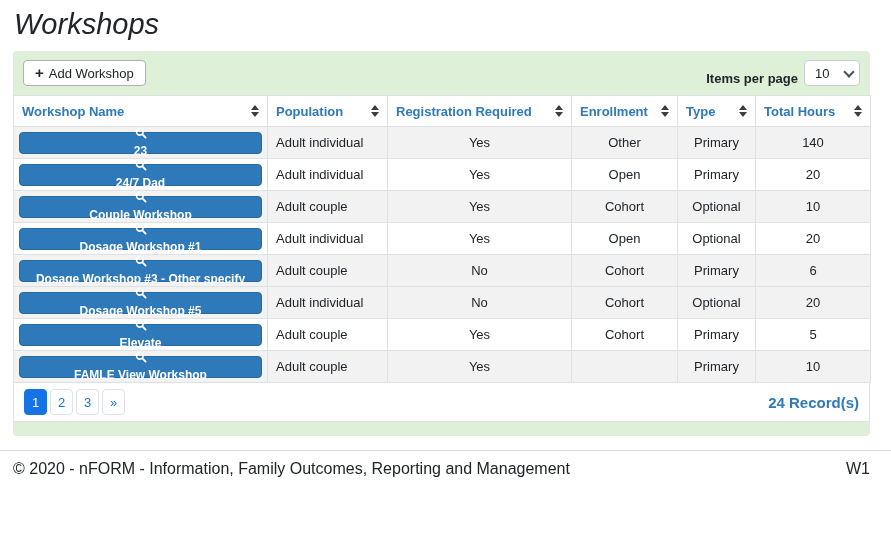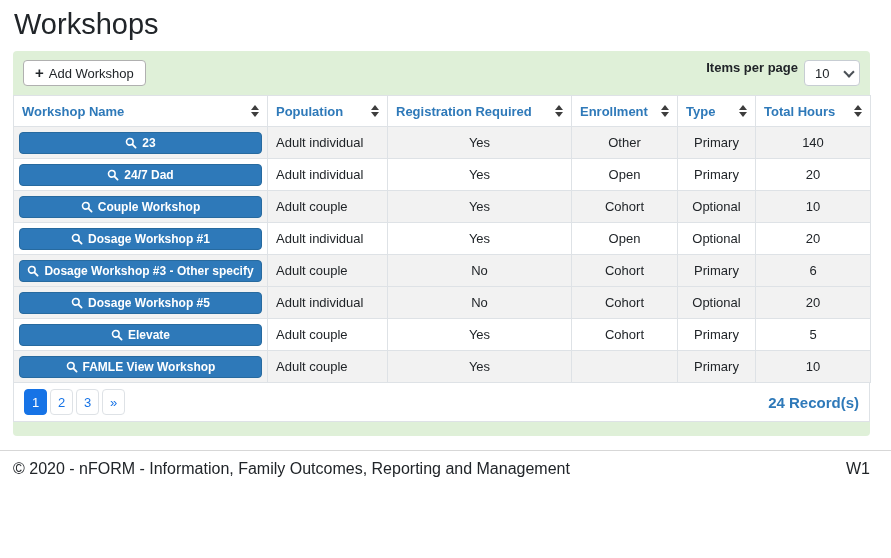--- a/index.html
+++ b/index.html
@@ -3,42 +3,42 @@
 <meta charset="utf-8">
 <style>
   * { box-sizing: border-box; margin: 0; padding: 0; }
   html, body { width: 891px; height: 558px; background: #ffffff; overflow: hidden; }
   body { font-family: "Liberation Sans", sans-serif; color: #212529; }
 
   .content { margin-left: 13px; width: 857px; }
 
   h1.page-title {
     font-size: 29px; font-weight: 400; color: #212529;
-    margin: 8px 0 10px 1px; letter-spacing: 0;
+    margin: 8px 0 10px 1px; letter-spacing: 0; font-style: italic;
   }
 
   .panel {
     background: #dff0d8;
     border-radius: 4px;
     padding: 9px 0 14px 0;
   }
 
   .toolbar {
     display: flex; justify-content: space-between; align-items: center;
     padding: 0 10px; margin-bottom: 9px; height: 26px;
   }
   .btn-add {
     display: inline-flex; align-items: center; gap: 5px;
     background: #ffffff; border: 1px solid #b0b0b0; border-radius: 4px;
     height: 26px; padding: 0 11px; font-size: 13px; color: #212529;
     font-family: inherit; cursor: pointer;
   }
   .btn-add .plus { font-weight: 700; font-size: 15px; line-height: 1; position: relative; top: -1px; }
 
-  .per-page { display: flex; align-items: flex-start; gap: 6px; }
+  .per-page { display: flex; align-items: flex-end; gap: 6px; }
   .per-page-label { font-size: 13px; font-weight: 700; color: #212529; }
   .select-wrap { position: relative; }
   .select-wrap select {
     appearance: none; -webkit-appearance: none;
     width: 56px; height: 26px; padding: 0 20px 0 10px;
     border: 1px solid #c7cdd3; border-radius: 4px; background: #ffffff;
     font-size: 13px; font-family: inherit; color: #212529;
   }
   .select-wrap .chev {
     position: absolute; right: 7px; top: 8px; width: 8px; height: 8px;
@@ -62,21 +62,21 @@
 
   .ws-table tbody td { height: 32px; padding: 0 8px; color: #212529; }
   .ws-table tbody tr.odd td { background: #f2f2f2; }
   .ws-table tbody tr.even td { background: #ffffff; }
   .ws-table td.ctr { text-align: center; }
   .ws-table td.name-cell { padding: 0 5px; }
 
   .ws-btn {
     display: flex; width: 100%; height: 22px; align-items: center; justify-content: center;
     gap: 5px; background: #2e79b9; border: 1px solid #276a9f; border-radius: 4px;
-    color: #ffffff; font-size: 12px; font-weight: 700; font-family: inherit; cursor: pointer;
+    color: #ffffff; font-size: 12px; font-weight: 700; font-family: inherit; cursor: pointer; flex-direction: column;
   }
   .ws-btn svg { flex: none; }
 
   .table-footer {
     display: flex; justify-content: space-between; align-items: center;
     background: #ffffff; border: 1px solid #dee2e6; border-top: none;
     padding: 6px 10px; height: 39px;
   }
   .pager { display: flex; gap: 3px; }
   .page-item {

